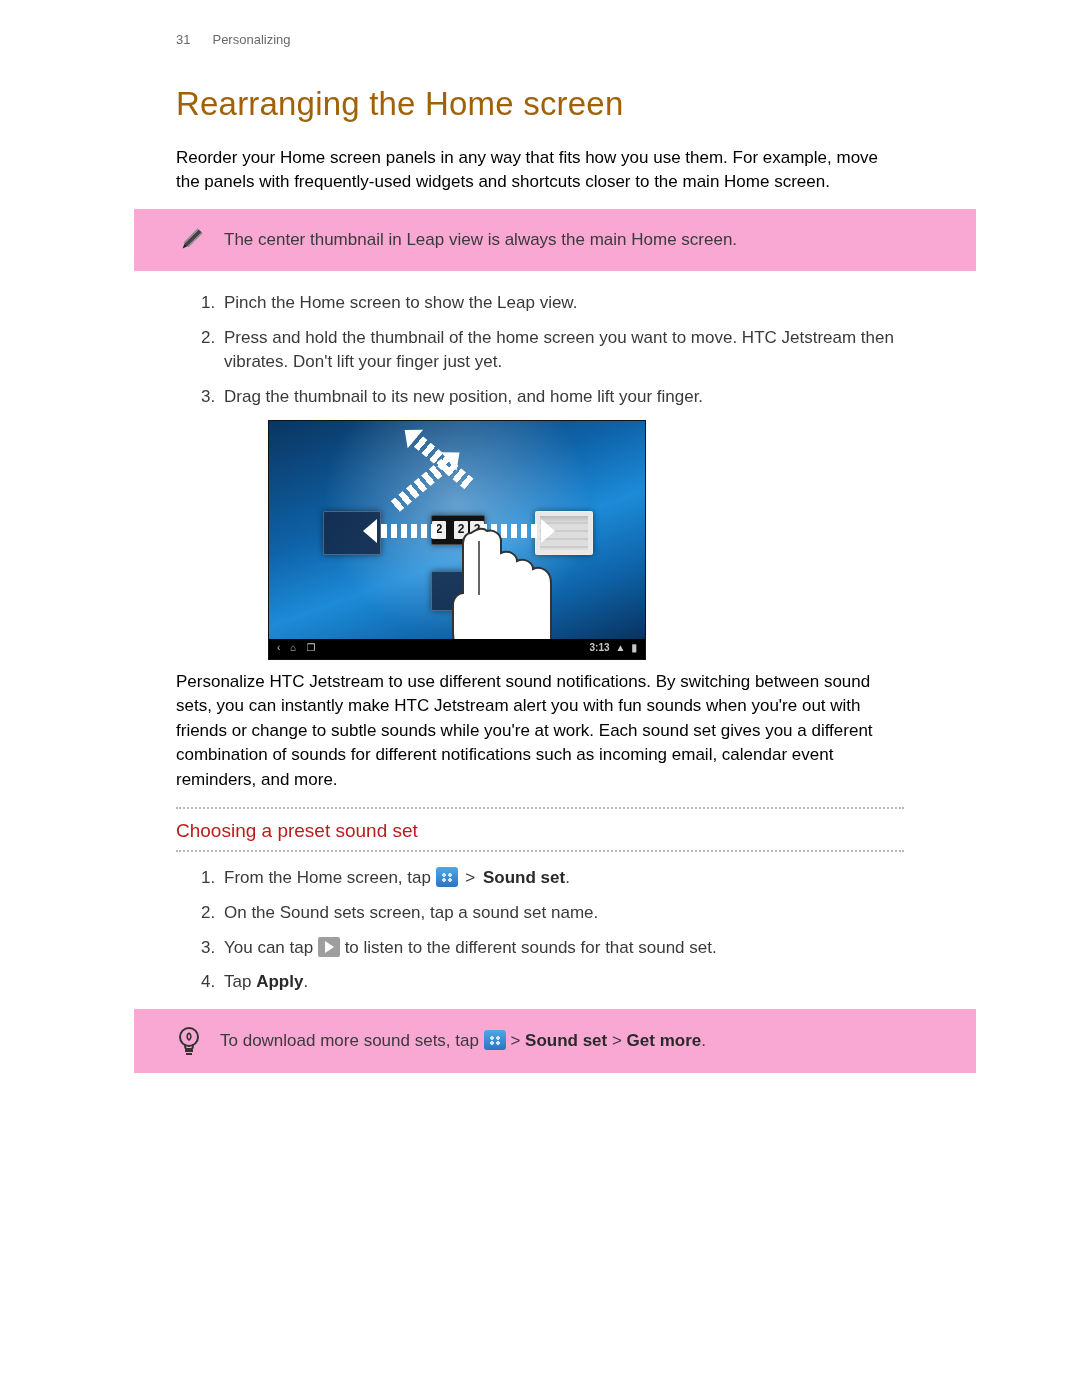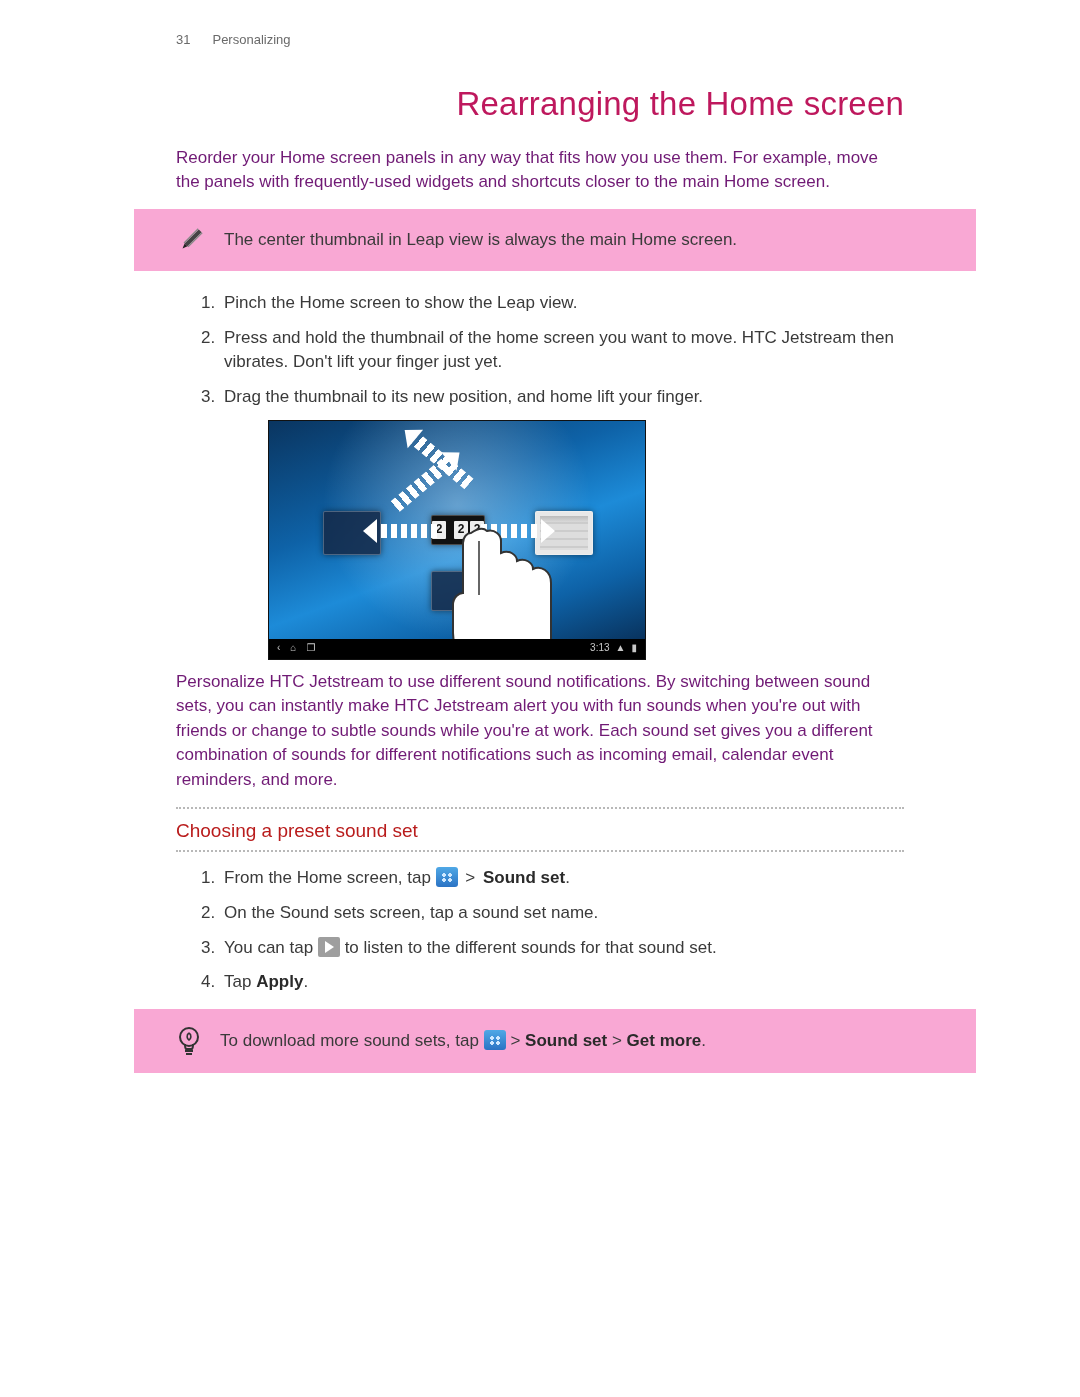--- a/index.html
+++ b/index.html
@@ -20,30 +20,29 @@
     display: flex;
     gap: 22px;
     font-size: 13px;
     color: #6a6a6a;
     padding: 31px 0 0 176px;
   }
   .content-block {
     padding: 0 176px 0 176px;
   }
   h1.section-title {
-    color: #be185d;
+    color: #a16207;
     font-weight: 500;
     font-size: 33px;
     margin: 30px 0 18px 0;
     letter-spacing: 0.2px;
-    text-align: right;
   }
   p.body-text {
     font-size: 17px;
-    color: #701a75;
+    color: #000000;
     margin-bottom: 14px;
   }
   .note-box {
     background: #f9a8d4;
     display: flex;
     align-items: center;
     gap: 18px;
     padding: 16px 20px 16px 22px;
     margin: 14px 0 20px 0;
     width: 842px;
@@ -166,21 +165,21 @@
     position:absolute; left:172px; top:102px; width:120px; height:160px;
   }
   .hand svg{ width:100%; height:100%; }
 
   .statusbar{
     position:absolute; left:0; right:0; bottom:0; height:20px;
     background:#000; display:flex; align-items:center; justify-content:space-between;
     padding:0 8px; font-size:10px; color:#c8c8c8;
   }
   .statusbar .sb-left{display:flex; gap:10px;}
-  .statusbar .sb-right{display:flex; gap:6px; align-items:flex-start;}
+  .statusbar .sb-right{display:flex; gap:6px; align-items:flex-start;font-weight:bold;}
 
   
   .bulb-svg { flex: 0 0 auto; }
 </style>
 </head>
 <body>
 
 <div class="page">
 
   <div class="header-line">

